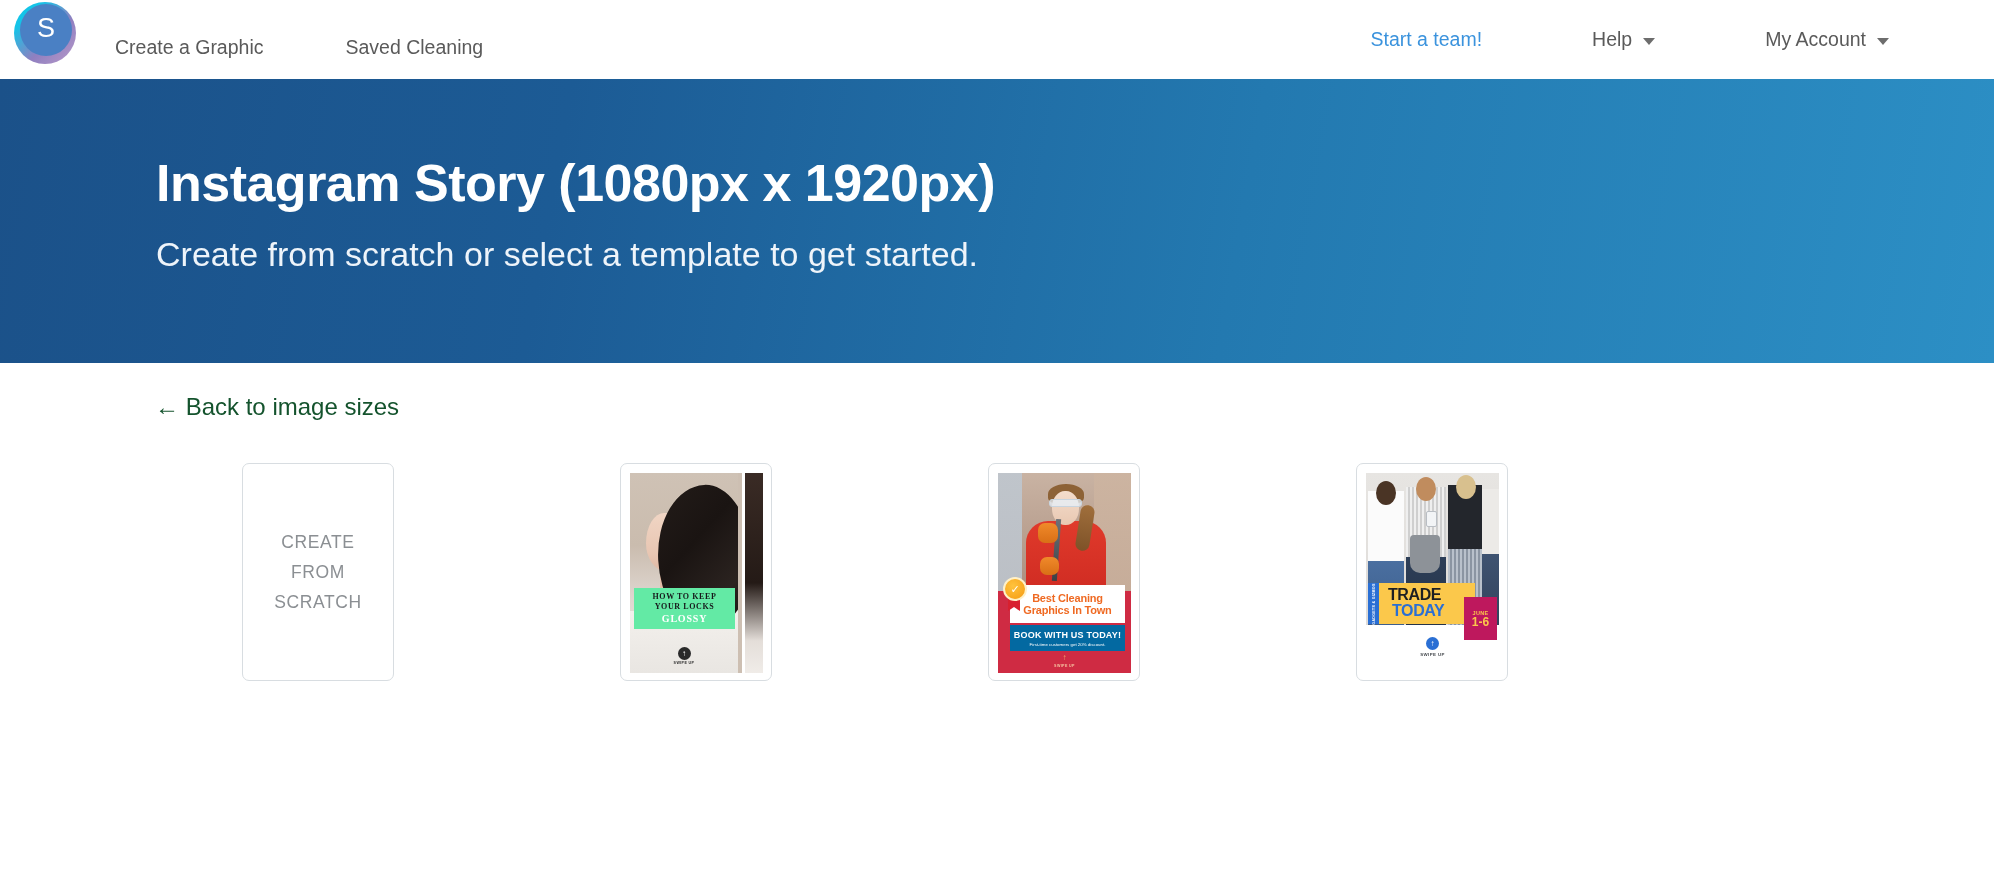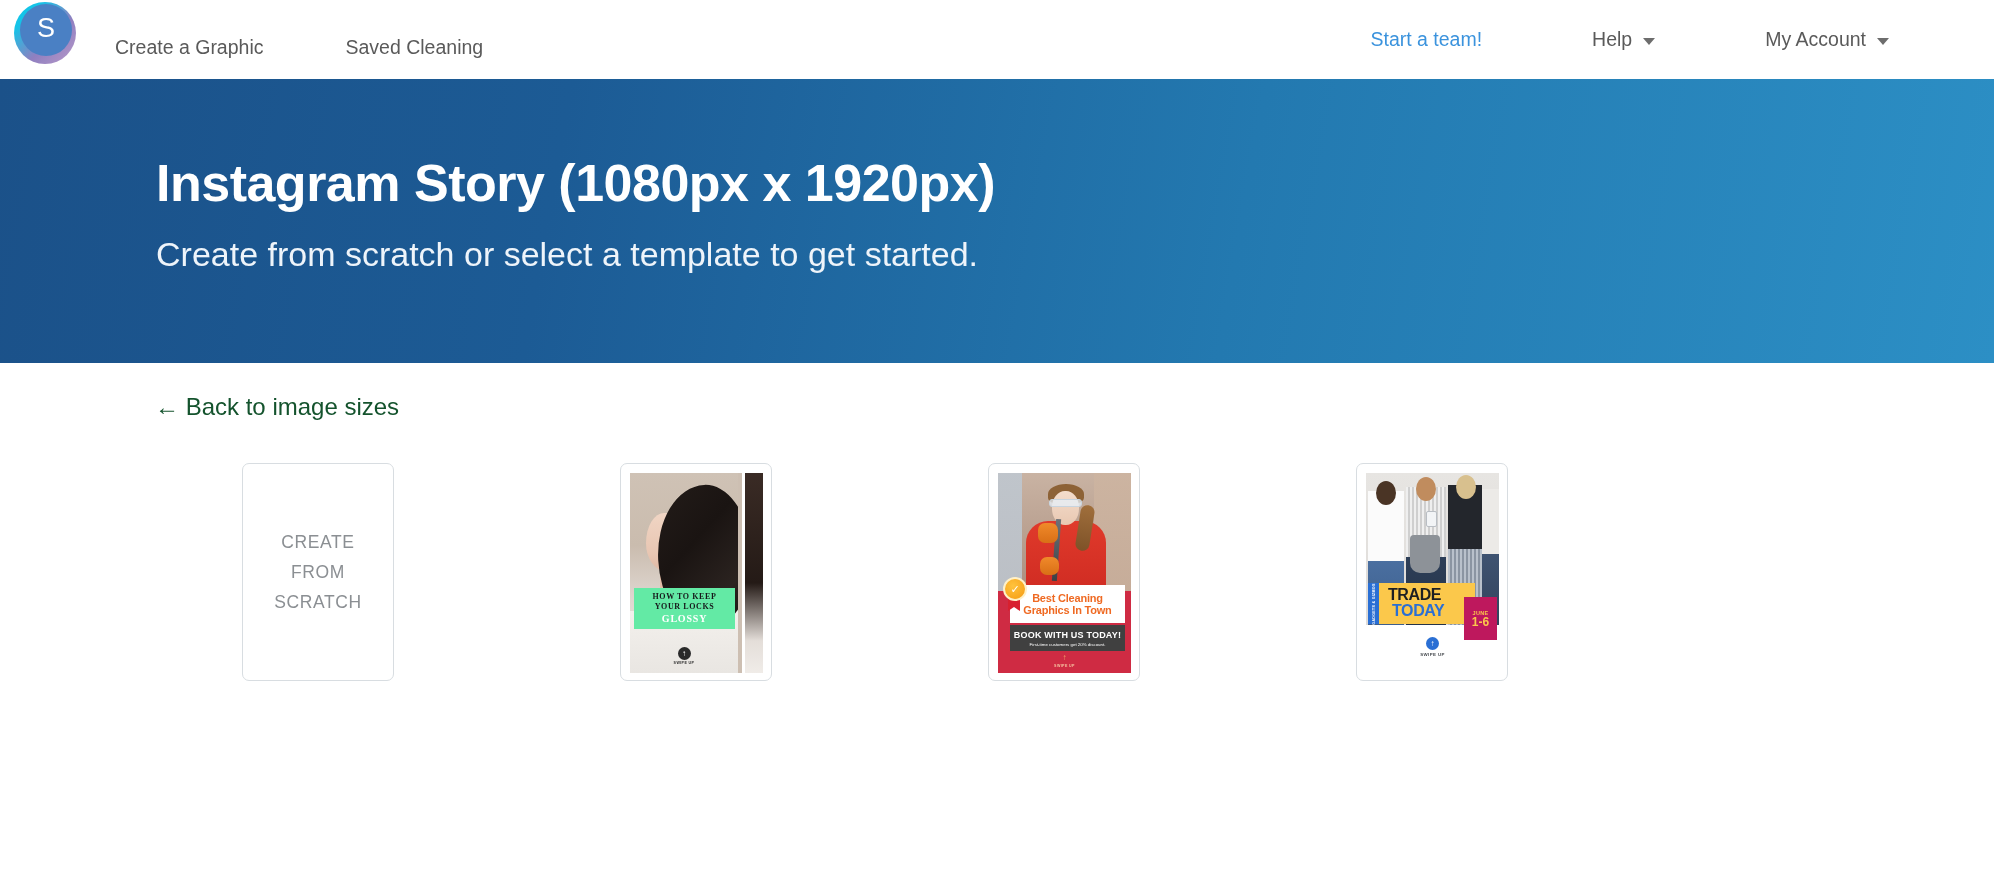--- a/index.html
+++ b/index.html
@@ -301,21 +301,21 @@
     color:#fff;font-size:11px;
     z-index: 3;
   }
   .t3 .ribbon {
     position: absolute; left: 10px; top: 124px; width: 12px; height: 14px;
     background: #d8202f; clip-path: polygon(0 0,100% 0,100% 100%,50% 72%,0 100%);
     z-index: 2;
   }
   .t3 .orangebar {
     position: absolute; left: 12px; top: 152px; width: 115px; height: 26px;
-    background: #404040;
+    background: #0369a1;
     display: flex; flex-direction: column; align-items: center; justify-content: center;
     color: #ffffff; text-align: center;
   }
   .t3 .orangebar .b1 { font-size: 9px; font-weight: 800; letter-spacing: 0.2px; }
   .t3 .orangebar .b2 { font-size: 4.4px; margin-top: 2px; }
   .t3 .swipe {
     position: absolute; left: 0; bottom: 5px; width: 133px;
     display: flex; flex-direction: column; align-items: center;
     color: #f4a46a;
   }

